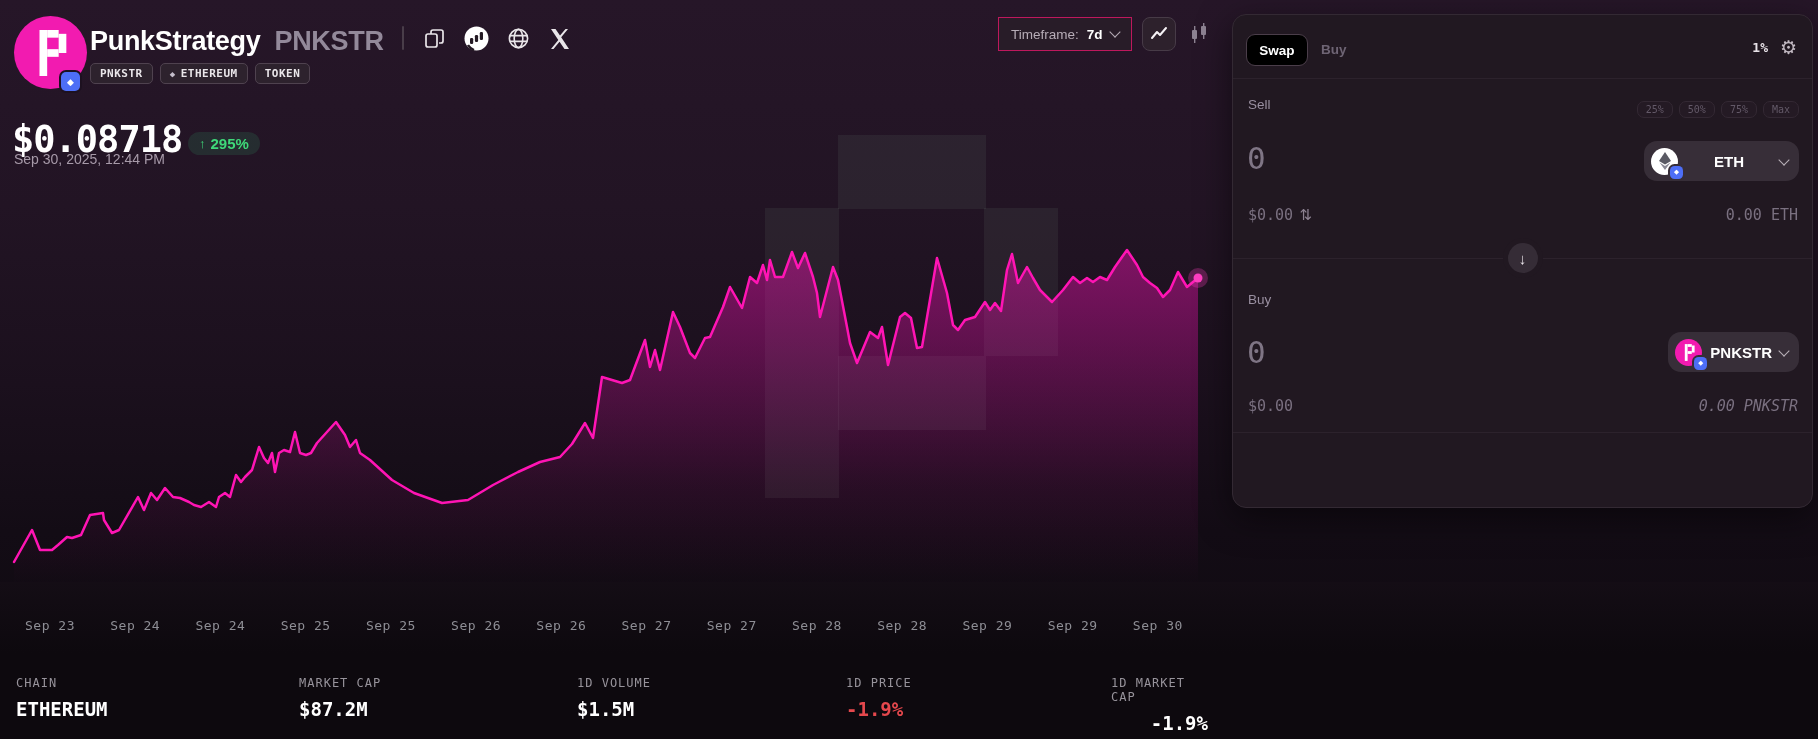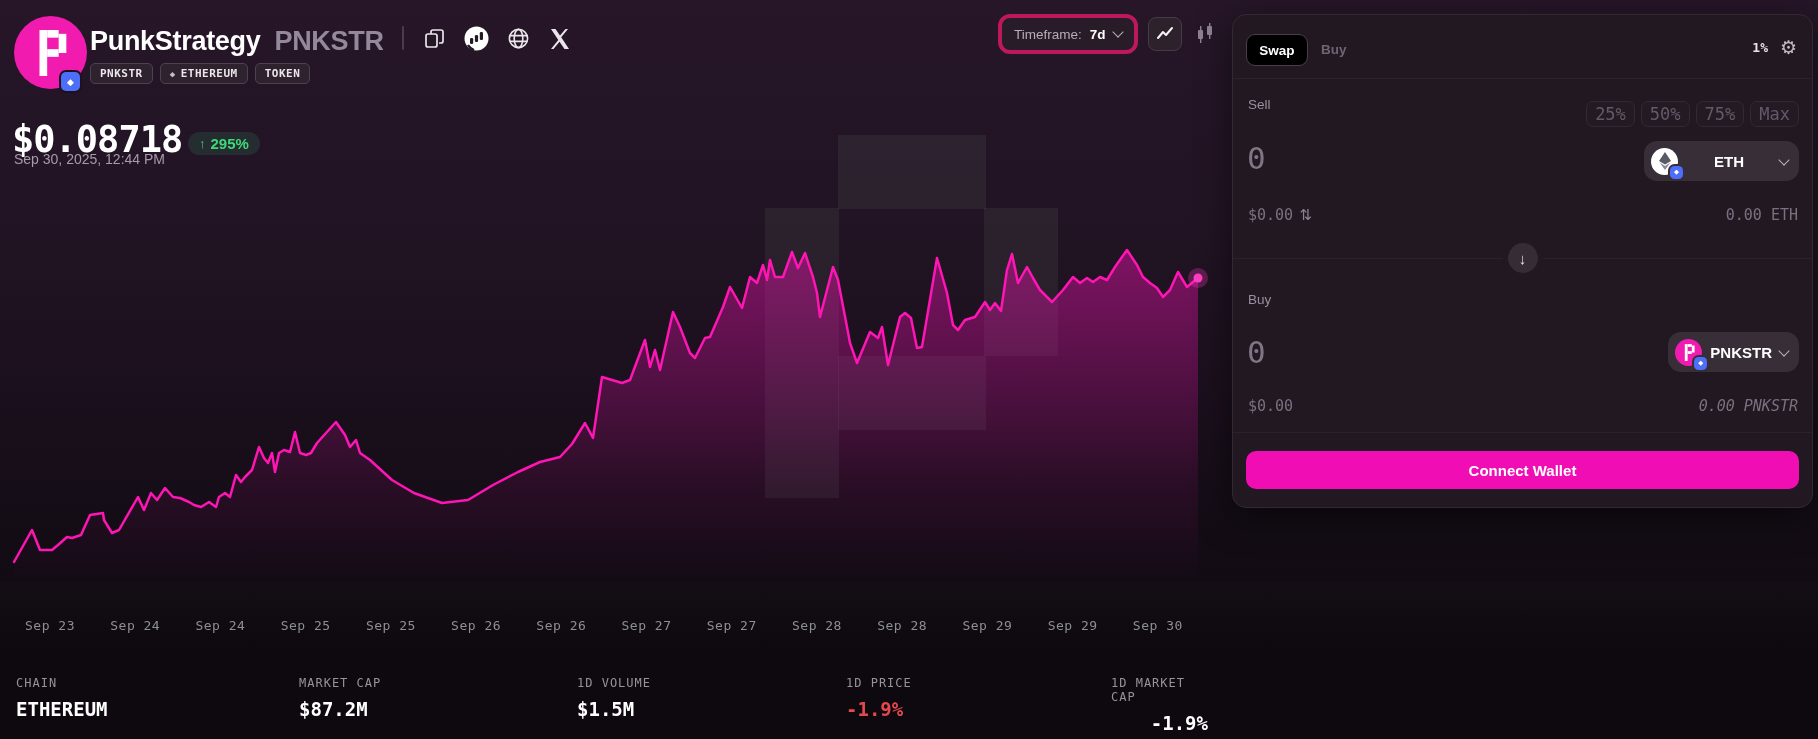--- a/index.html
+++ b/index.html
@@ -36,21 +36,21 @@
   .tag-eth-glyph{font-size:9px;color:#c4becb;}
   .price-text{left:12px;top:118px;font-size:37px;font-weight:bold;letter-spacing:-1px;}
   .change-badge{left:188px;top:132px;display:inline-flex;align-items:center;gap:5px;padding:3px 11px;border-radius:13px;
     background:rgba(52,211,122,.13);color:#3fd879;font-size:15px;font-weight:bold;}
   .change-arrow{font-size:13px;}
   .date-text{left:14px;top:151px;font-size:14px;color:#a revolutionary;}
   .date-text{color:#a79aa9;}
 
   
   .controls{left:998px;top:18px;display:flex;align-items:center;gap:10px;height:32px;}
-  .tf-chip{display:flex;align-items:center;gap:8px;height:32px;padding:0 12px;border:4px solid #be185d;border-radius:12px;
+  .tf-chip{display:flex;align-items:center;gap:8px;height:32px;padding:0 12px;border:1px solid #be185d;border-radius:0;
     background:#281c28;font-size:13.5px;color:#b7acb7;cursor:pointer;}
   .tf-val{color:#fff;font-weight:bold;}
   .chev{width:7px;height:7px;border-right:1.8px solid currentColor;border-bottom:1.8px solid currentColor;
     transform:rotate(45deg);margin-top:-4px;}
   .icon-box{width:32px;height:32px;border:1px solid #473b47;border-radius:8px;background:#2d212c;
     display:flex;align-items:center;justify-content:center;cursor:pointer;}
   .candle-btn{width:26px;height:32px;display:flex;align-items:center;justify-content:center;color:#8d8292;cursor:pointer;}
 
   
   .axis-row{left:8px;top:618px;width:1192px;display:flex;justify-content:space-between;}
@@ -68,21 +68,21 @@
     box-shadow:0 10px 34px rgba(0,0,0,.5);}
   .tab-swap{left:13px;top:19px;width:60px;height:30px;display:flex;align-items:center;justify-content:center;
     background:#000000;border:1px solid #4b3e4a;border-radius:9px;font-size:13.5px;font-weight:bold;color:#fff;cursor:pointer;}
   .tab-buy{left:88px;top:19px;height:30px;display:flex;align-items:center;font-size:13.5px;font-weight:bold;color:#6e6474;cursor:pointer;}
   .slippage{right:44px;top:25px;font-family:"DejaVu Sans Mono",monospace;font-size:13px;font-weight:bold;color:#e8e2e8;}
   .gear{right:15px;top:19px;font-family:"DejaVu Sans",sans-serif;font-size:19px;color:#c3bac3;cursor:pointer;line-height:1.4;}
   .p-hr{left:0;right:0;height:1px;background:#2c222c;}
   .sec-label{font-size:13.5px;color:#998fa0;}
   .chips{right:13px;top:86px;display:flex;gap:6px;}
   .pchip{padding:2px 8px;border:1px solid #332833;border-radius:7px;background:#241a24;
-    font-family:"DejaVu Sans Mono",monospace;font-size:17px;color:#635968;cursor:pointer;}
+    font-family:"DejaVu Sans Mono",monospace;font-size:10px;color:#635968;cursor:pointer;}
   .amount{font-family:"DejaVu Sans Mono",monospace;font-size:31px;color:#7f7585;line-height:1;}
   .pill{display:flex;align-items:center;gap:8px;height:40px;padding:0 11px 0 7px;background:#372e38;border-radius:13px;cursor:pointer;}
   .pill .pname{font-size:15px;font-weight:bold;color:#fff;}
   .pill .chev{color:#b9b1b9;margin-top:-2px;}
   .coin{position:relative;width:27px;height:27px;}
   .coin-circle{width:27px;height:27px;border-radius:50%;display:flex;align-items:center;justify-content:center;}
   .coin-eth{background:#fff;}
   .coin-pnk{background:#f21bb0;}
   .mini-badge{position:absolute;right:-5px;bottom:-4px;width:13px;height:13px;border-radius:4.5px;background:#4d6ef6;
     display:flex;align-items:center;justify-content:center;font-size:6.5px;color:#fff;box-shadow:0 0 0 2px #372e38;}
@@ -308,14 +308,13 @@
           <span>◆</span>
         </span>
     </span>
     <span class="pname">PNKSTR</span>
     <span class="chev"></span>
   </div>
   <div class="abs subtxt" style="left:15px;top:382px;">$0.00</div>
   <div class="abs subtxt" style="right:14px;top:382px;font-style:italic;">0.00 PNKSTR</div>
 
   <div class="abs p-hr" style="top:417px;"></div>
-  <div class="abs connect-btn">Connect Wallet</div>
 </div>
 
 </body></html>

